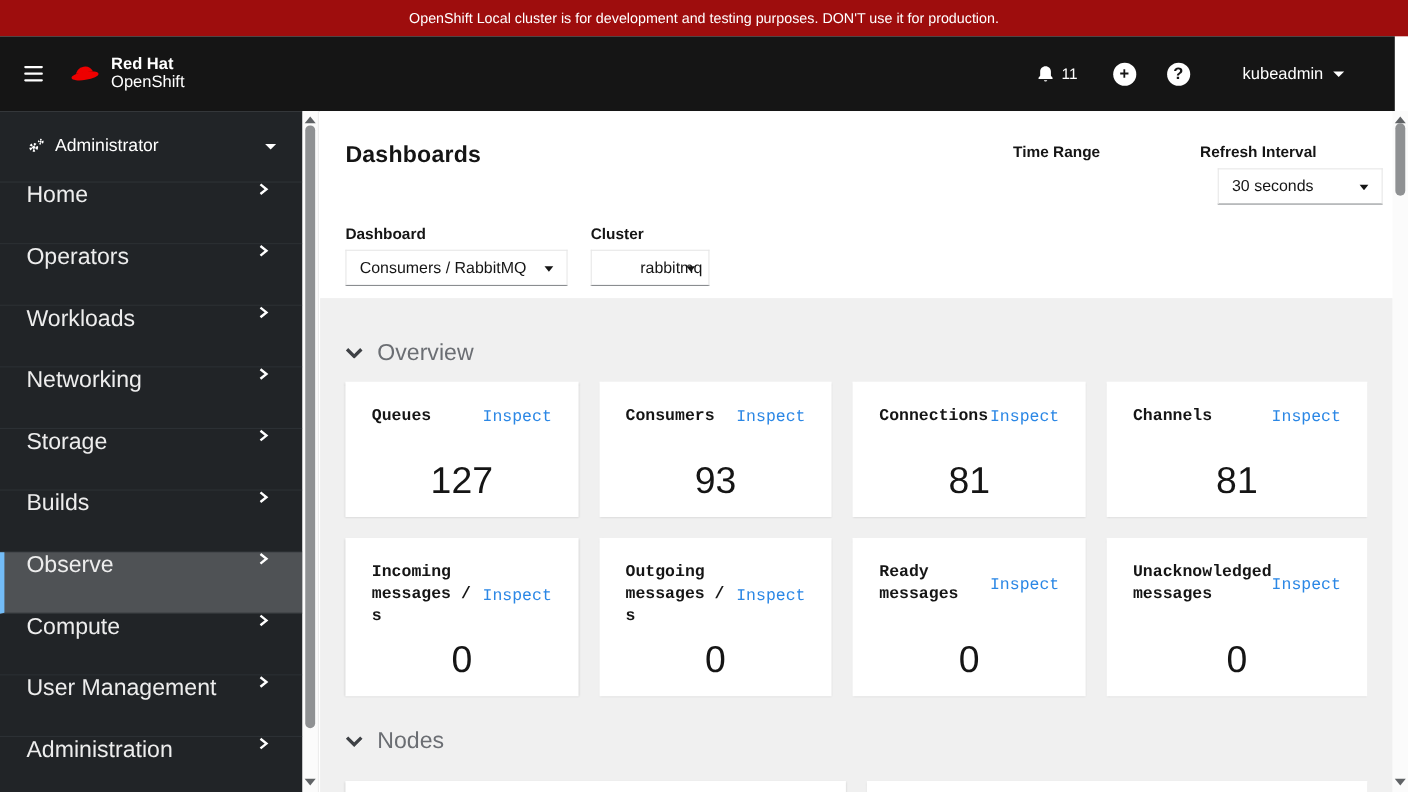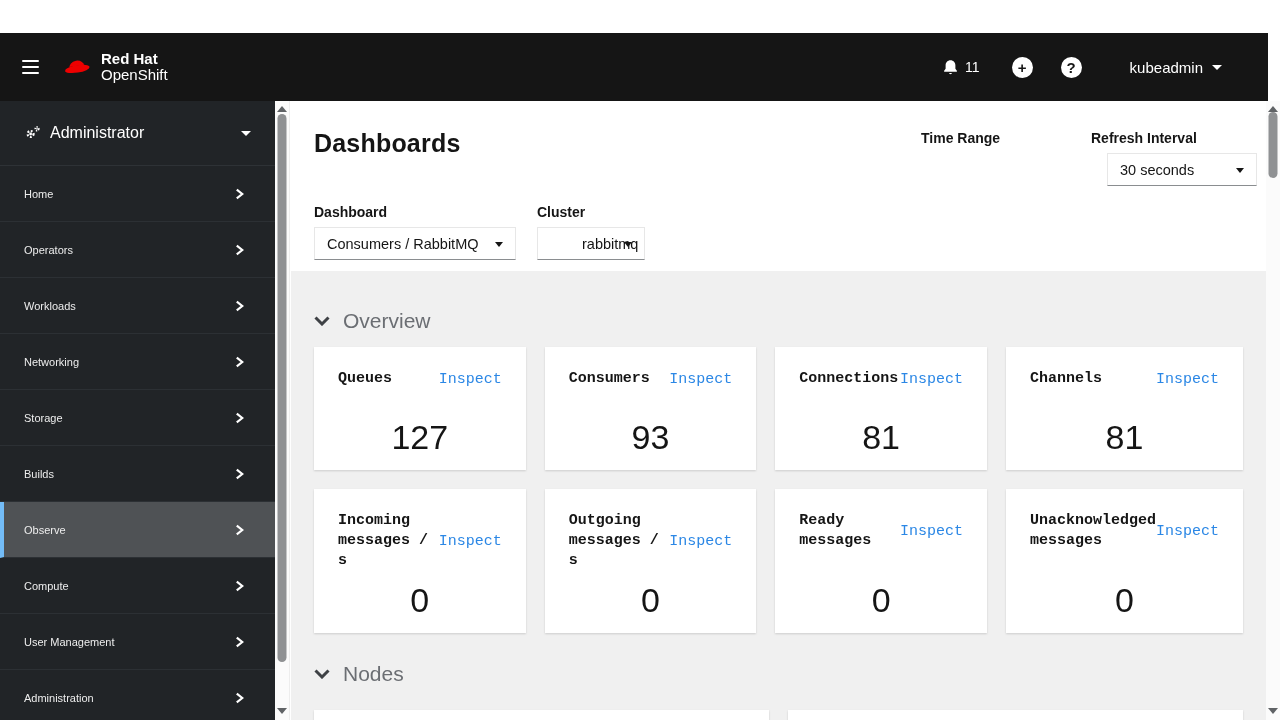--- a/index.html
+++ b/index.html
@@ -34,22 +34,22 @@
   .caret-down { width:0; height:0; border-left:5px solid transparent;
     border-right:5px solid transparent; border-top:5px solid #fff; }
 
   
   .sidebar { position:absolute; top:101px; left:0; width:275px; height:619px;
     background:var(--sidebar-bg,#212427); overflow:hidden; }
   .perspective { height:65px; display:flex; align-items:center; padding:0 24px;
     border-bottom:1px solid #2e3236; color:#fff; font-size:16px; cursor:pointer; }
   .persp-icon { margin-right:9px; display:flex; }
   .persp-caret { margin-left:auto; }
-  .nav-item { height:56px; display:flex; align-items:center; padding:0 30px 0 24px;
-    color:#ededed; font-size:11px; border-bottom:1px solid #2c3034; cursor:pointer; }
+  .nav-item { height:56px; display:flex; padding:0 30px 0 24px;
+    color:#ededed; font-size:21px; border-bottom:1px solid #2c3034; cursor:pointer; }
   .nav-item .chev { margin-left:auto; display:flex; }
   .nav-item.selected { background:var(--selected-bg,#4f5255);
     border-left:4px solid var(--accent-blue,#73bcf7); padding-left:20px; }
 
   
   .scrollbar { position:absolute; top:101px; height:619px; width:15px; background:#fbfbfb; }
   .sb-left { left:275px; border-right:1px solid #ededed; }
   .sb-right { right:0; width:14px; }
   .sb-arrow-up { position:absolute; top:5px; left:50%; transform:translateX(-50%);
     width:0; height:0; border-left:5px solid transparent; border-right:5px solid transparent;
@@ -58,21 +58,21 @@
     width:0; height:0; border-left:5px solid transparent; border-right:5px solid transparent;
     border-top:6px solid #606366; }
   .sb-thumb { position:absolute; left:50%; transform:translateX(-50%); width:9px;
     border-radius:5px; background:#8f9193; }
   .sb-left .sb-thumb { top:13px; height:548px; }
   .sb-right .sb-thumb { top:11px; height:66px; }
 
   
   .content { position:absolute; top:101px; left:291px; width:975px; height:619px;
     background:#fff; }
-  .page-title { position:absolute; left:23px; top:28px; font-size:25px;
+  .page-title { position:absolute; left:23px; top:28px; font-size:21px;
     font-weight:600; color:#151515; letter-spacing:.2px; }
   .ctl-label { position:absolute; font-size:14px; font-weight:700; color:#151515; }
   .select-box { position:absolute; height:33px; background:#fff;
     border:1px solid #e7e7e7; border-bottom-color:#8a8d90;
     display:flex; align-items:center; padding:0 30px 0 12px;
     font-size:14.5px; color:#151515; cursor:pointer; white-space:nowrap; overflow:hidden; }
   .select-caret { position:absolute; right:12px; top:50%; margin-top:-2px;
     width:0; height:0; border-left:4.5px solid transparent;
     border-right:4.5px solid transparent; border-top:5px solid #151515; }
 
@@ -110,20 +110,23 @@
 
   .nodes-grid { position:absolute; left:23px; top:439px; width:929px;
     display:grid; grid-template-columns:repeat(2,1fr); gap:19px; }
   .panel-card { background:#fff; box-shadow:0 1px 2px rgba(3,3,3,0.15); height:90px; }
 </style>
 </head>
 <body>
 
 <div class="stage">
 
+  <div class="banner">
+    <span>OpenShift Local cluster is for development and testing purposes. DON'T use it for production.</span>
+  </div>
 
   <div class="masthead">
     <div class="hamburger">
       <span></span>
         <span></span>
         <span></span>
     </div>
     <div class="brand">
       <svg class="brand-hat" viewBox="0 0 40 30">
         <g transform="rotate(-9 20 15)">

